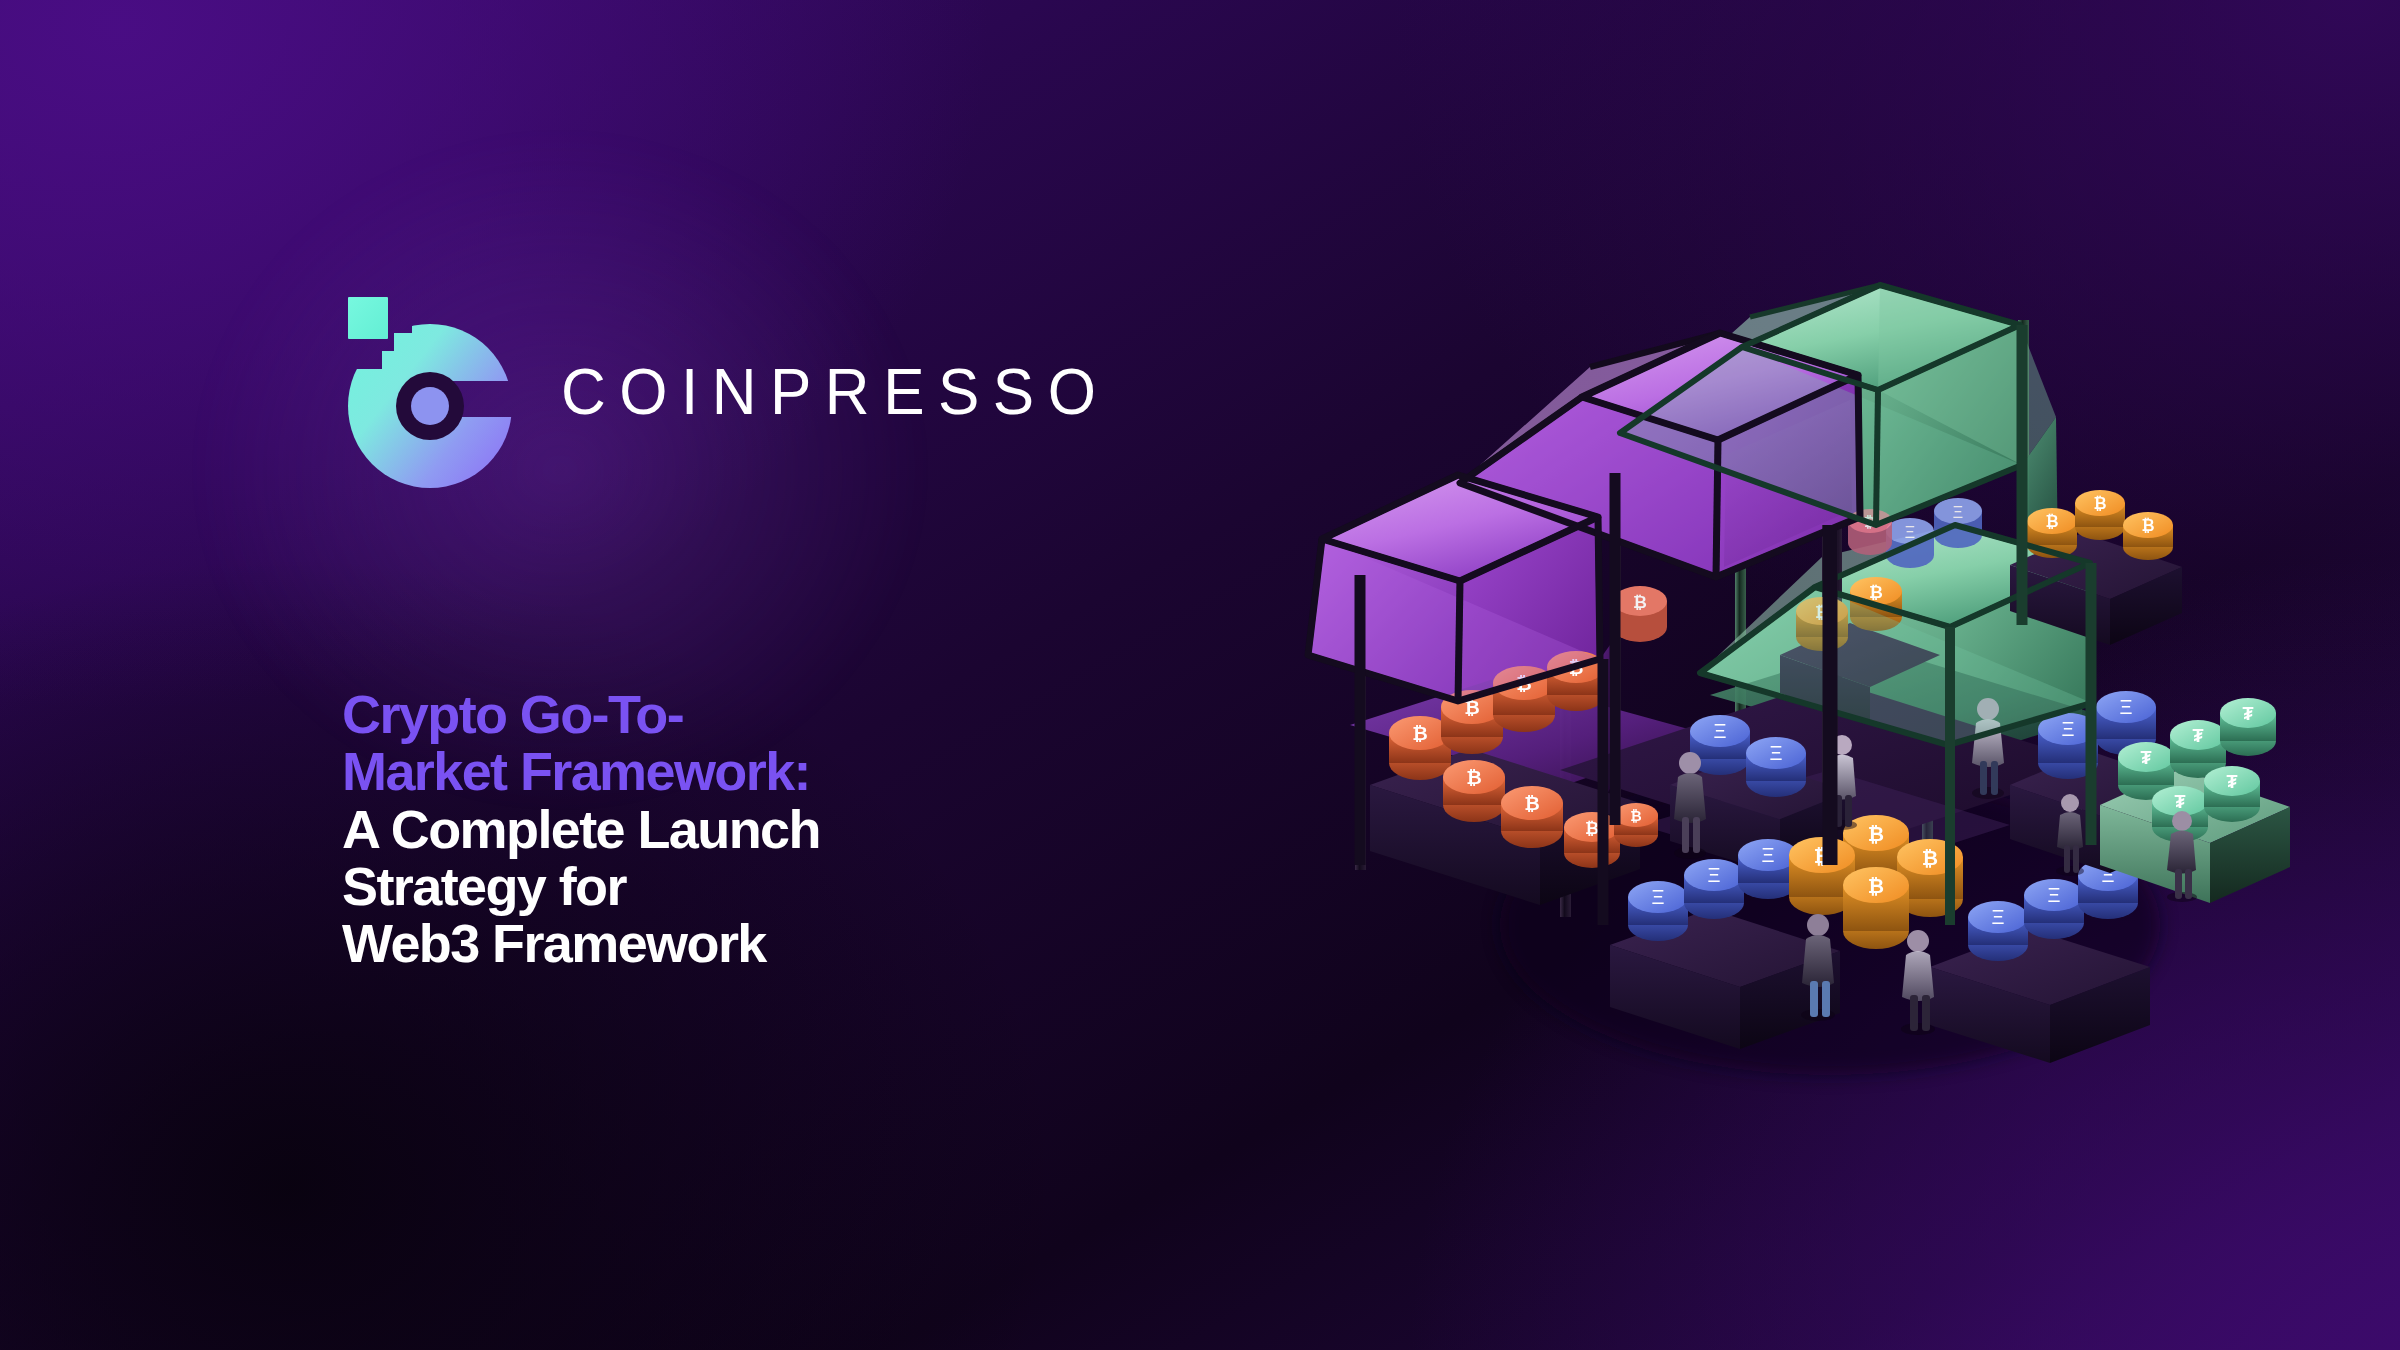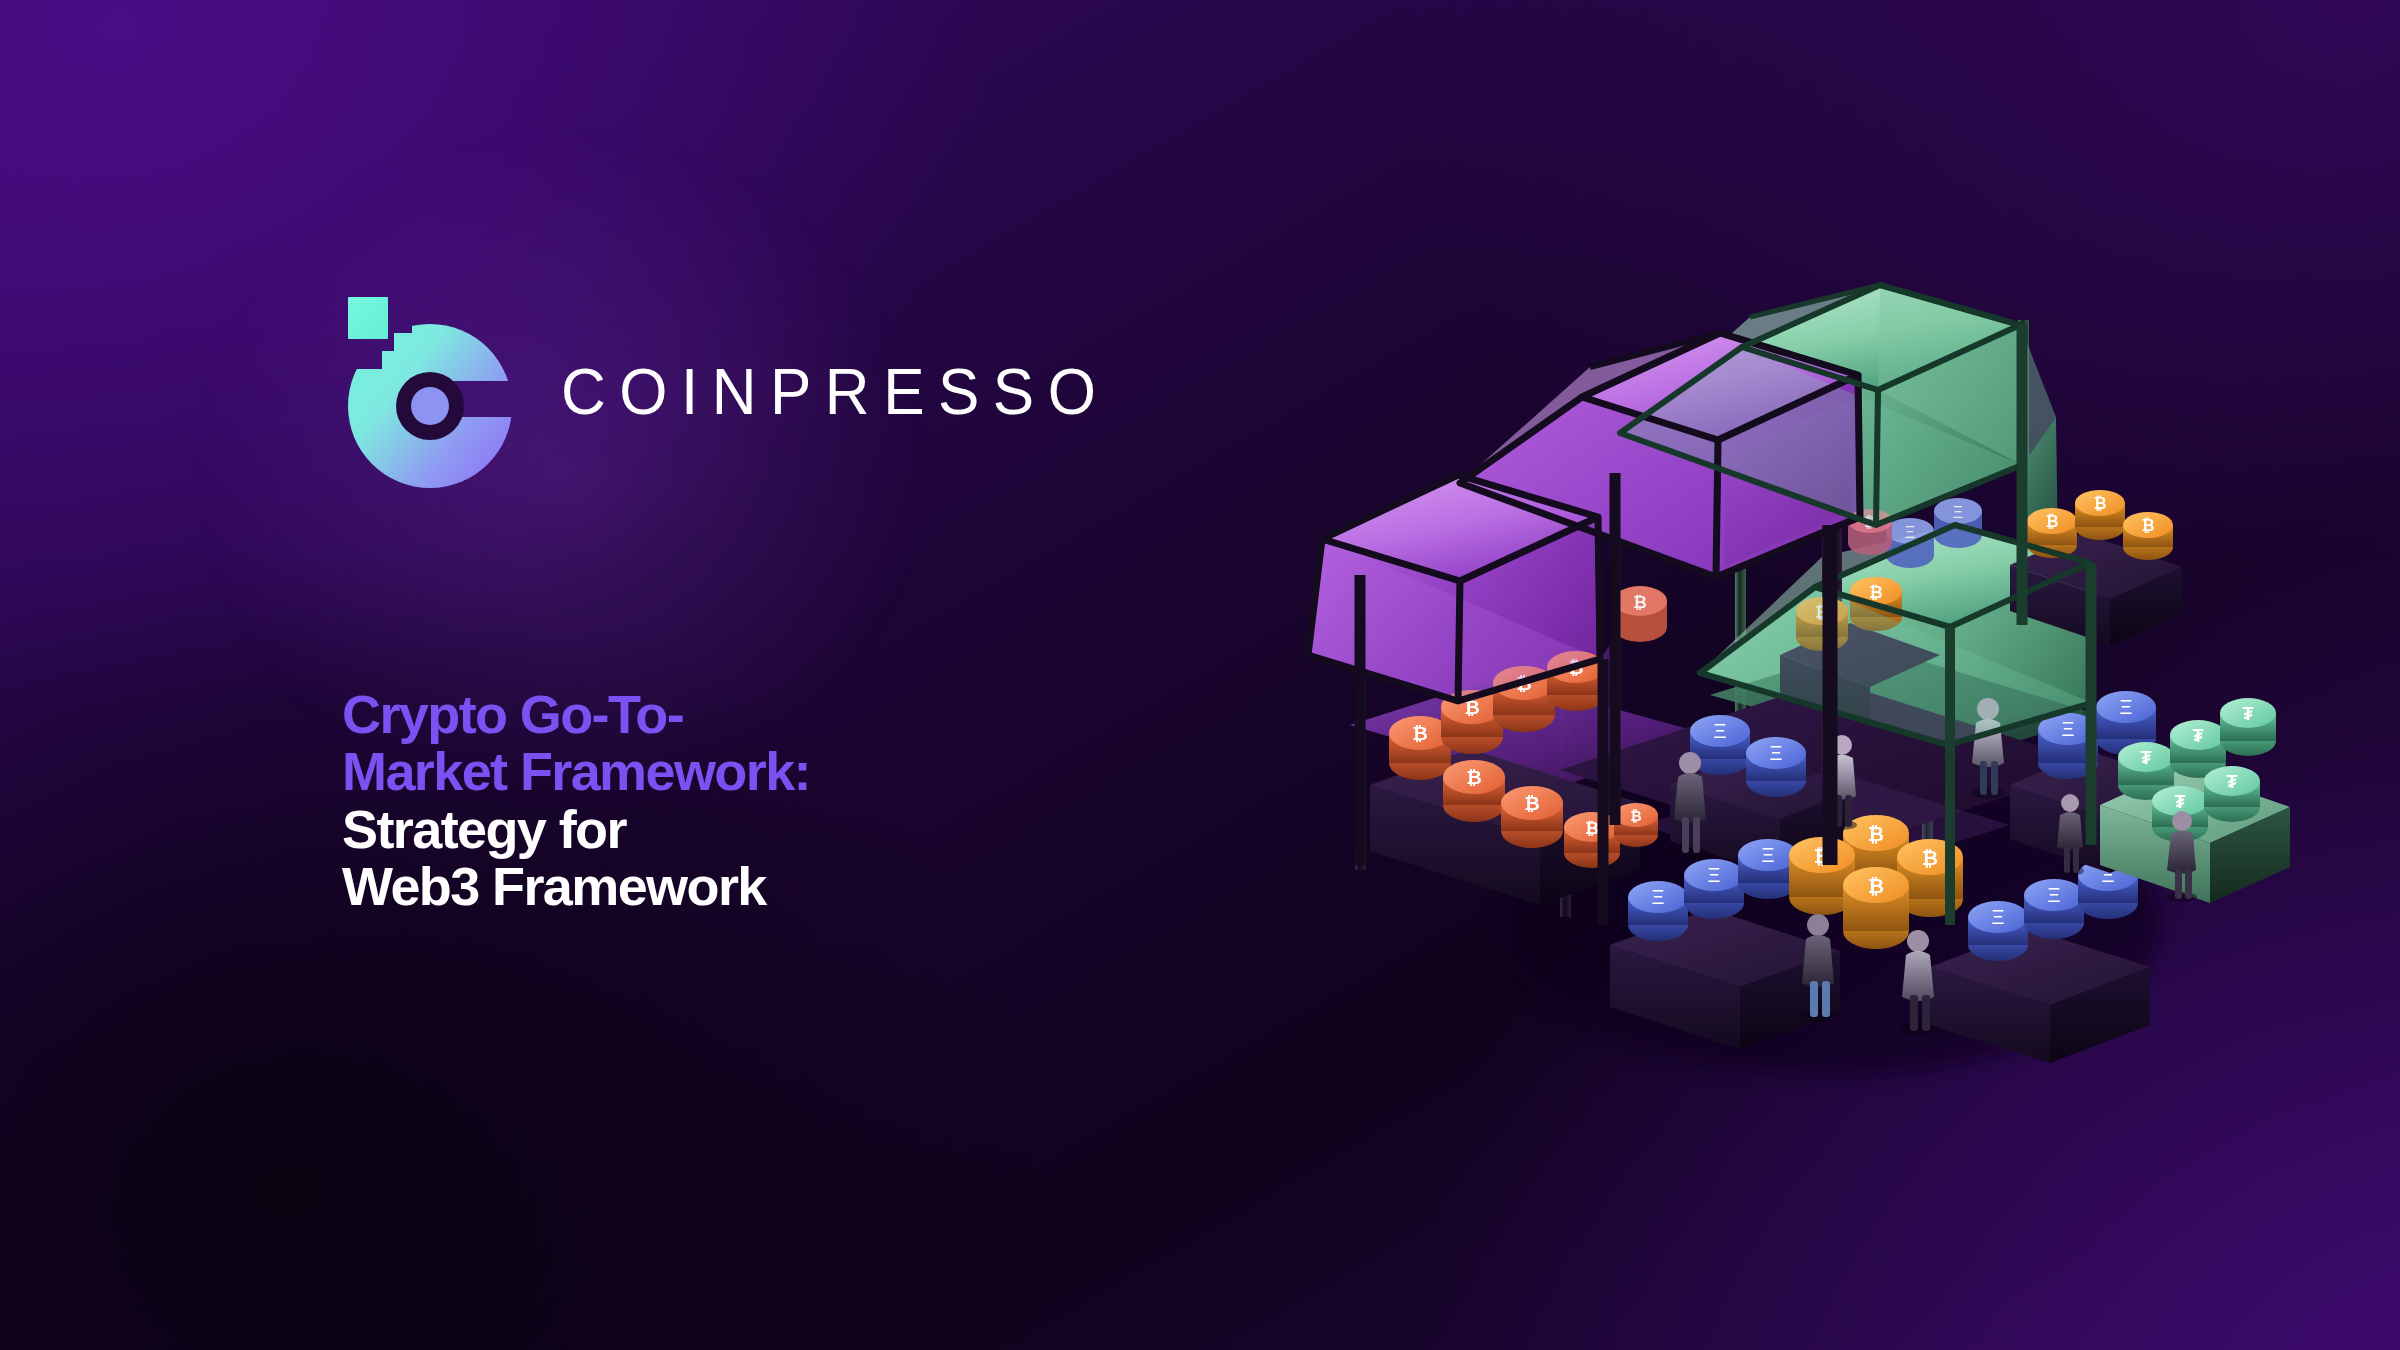--- a/index.html
+++ b/index.html
@@ -750,18 +750,19 @@
         <circle cx="88" cy="113" r="34" fill="#230a3a"></circle>
         <circle cx="88" cy="113" r="19" fill="#8d93f0"></circle>
       </svg>
 
       <span class="logo-word">COINPRESSO</span>
     </div>
 
     <h1 class="headline">
       <span class="accent">Crypto Go-To-</span>
       <span class="accent">Market Framework:</span>
+      <span class="main">A Complete Launch</span>
       <span class="main">Strategy for</span>
       <span class="main">Web3 Framework</span>
     </h1>
 
   </div>
 </div>
 
 </body></html>

